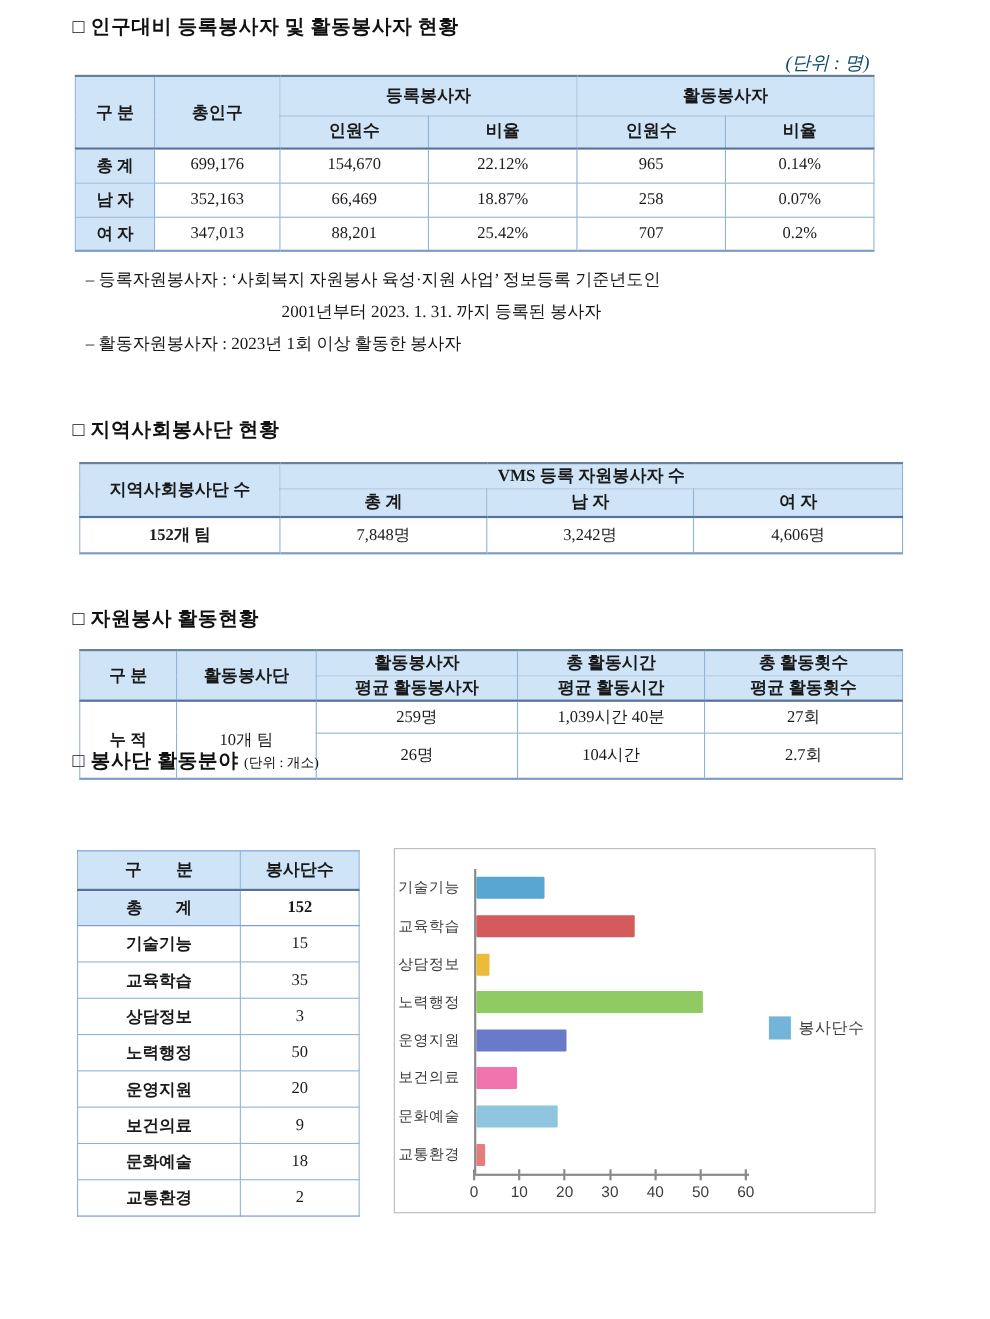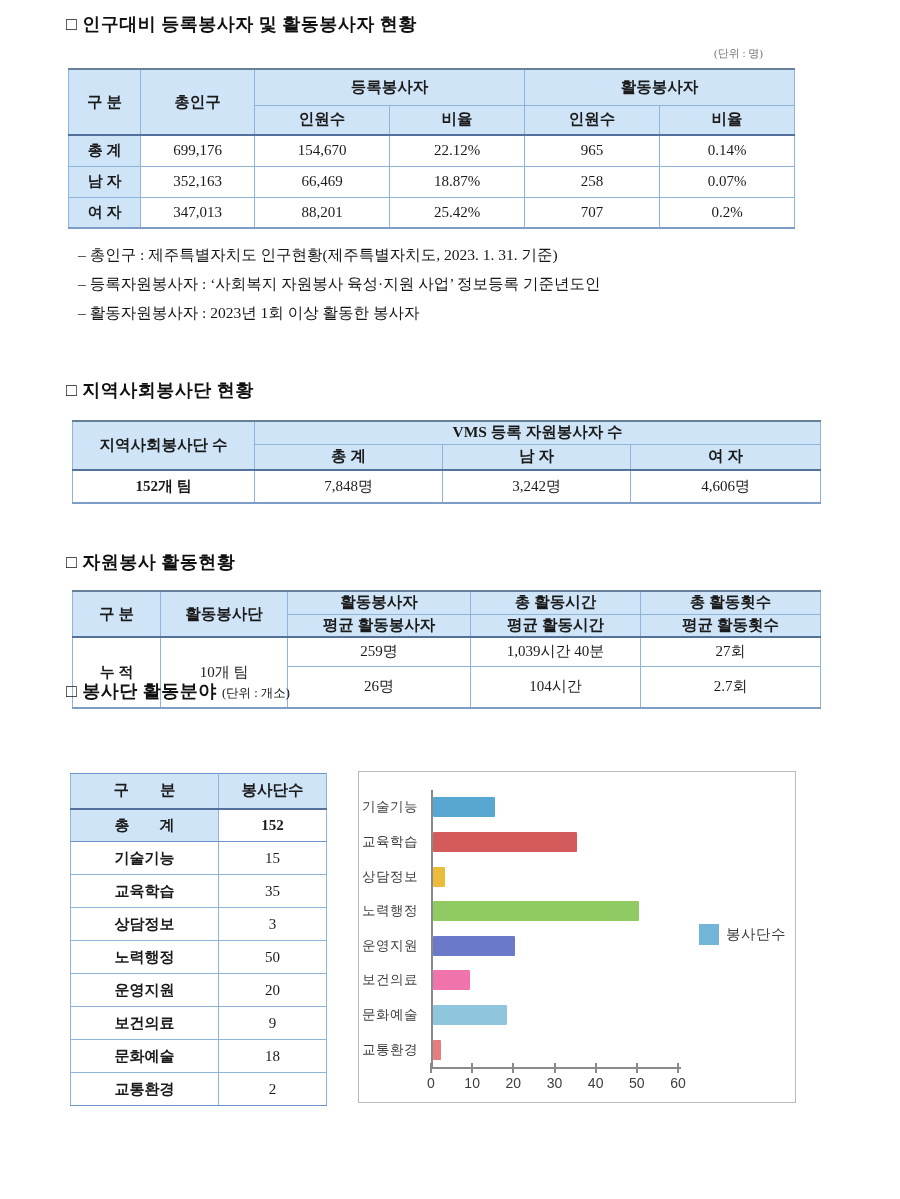--- a/index.html
+++ b/index.html
@@ -1,20 +1,20 @@
 <!DOCTYPE html>
 <html><head>
 <meta charset="utf-8">
 <style>
   * { margin:0; padding:0; box-sizing:border-box; }
   html,body { width:900px; height:1199px; background:#ffffff;
     font-family:"Liberation Serif","DejaVu Serif",serif; color:#1a1a1a; }
 
   .sec-title { position:absolute; font-size:18px; font-weight:bold; letter-spacing:0.5px; color:#111; }
-  .unit-note { position:absolute; font-size:11px; color:#737373; }
+  .unit-note { position:absolute; font-size:17px; color:#0c4a6e;font-style:italic; }
   .inline-unit { font-size:12.5px; font-weight:normal; letter-spacing:0; }
 
   table { border-collapse:collapse; table-layout:fixed; position:absolute; }
   td, th { border:1px solid #8fb4d9; font-weight:normal; text-align:center; vertical-align:middle;
     font-size:15px; overflow:hidden; }
   th { font-weight:bold; font-size:15.5px; }
   .hd { background:#cfe5f7; }
   .t-outer-top { border-top:2px solid #69809a; }
   .t-outer-bottom { border-bottom:2px solid #7d9cc8; }
   .hd-bottom { border-bottom:2.5px solid #54719c; }
@@ -93,22 +93,22 @@
     <td class="t-outer-bottom">347,013</td>
     <td class="t-outer-bottom">88,201</td>
     <td class="t-outer-bottom">25.42%</td>
     <td class="t-outer-bottom">707</td>
     <td class="t-outer-bottom">0.2%</td>
   </tr>
 </tbody>
   </table>
 
 <div class="notes">
-  <div>– 총인구 : 제주특별자치도 인구현황(제주특별자치도, 2023. 1. 31. 기준)</div>
   <div>– 등록자원봉사자 : ‘사회복지 자원봉사 육성·지원 사업’ 정보등록 기준년도인</div>
+  <div class="indent">2001년부터 2023. 1. 31. 까지 등록된 봉사자</div>
   <div>– 활동자원봉사자 : 2023년 1회 이상 활동한 봉사자</div>
 </div>
 
 <div class="sec-title" style="left:66px; top:378px;">□ 지역사회봉사단 현황</div>
 
 <table style="left:72px; top:420px; width:748px;">
   <colgroup>
       <col style="width:182px">
       <col style="width:188px">
       <col style="width:188px">

